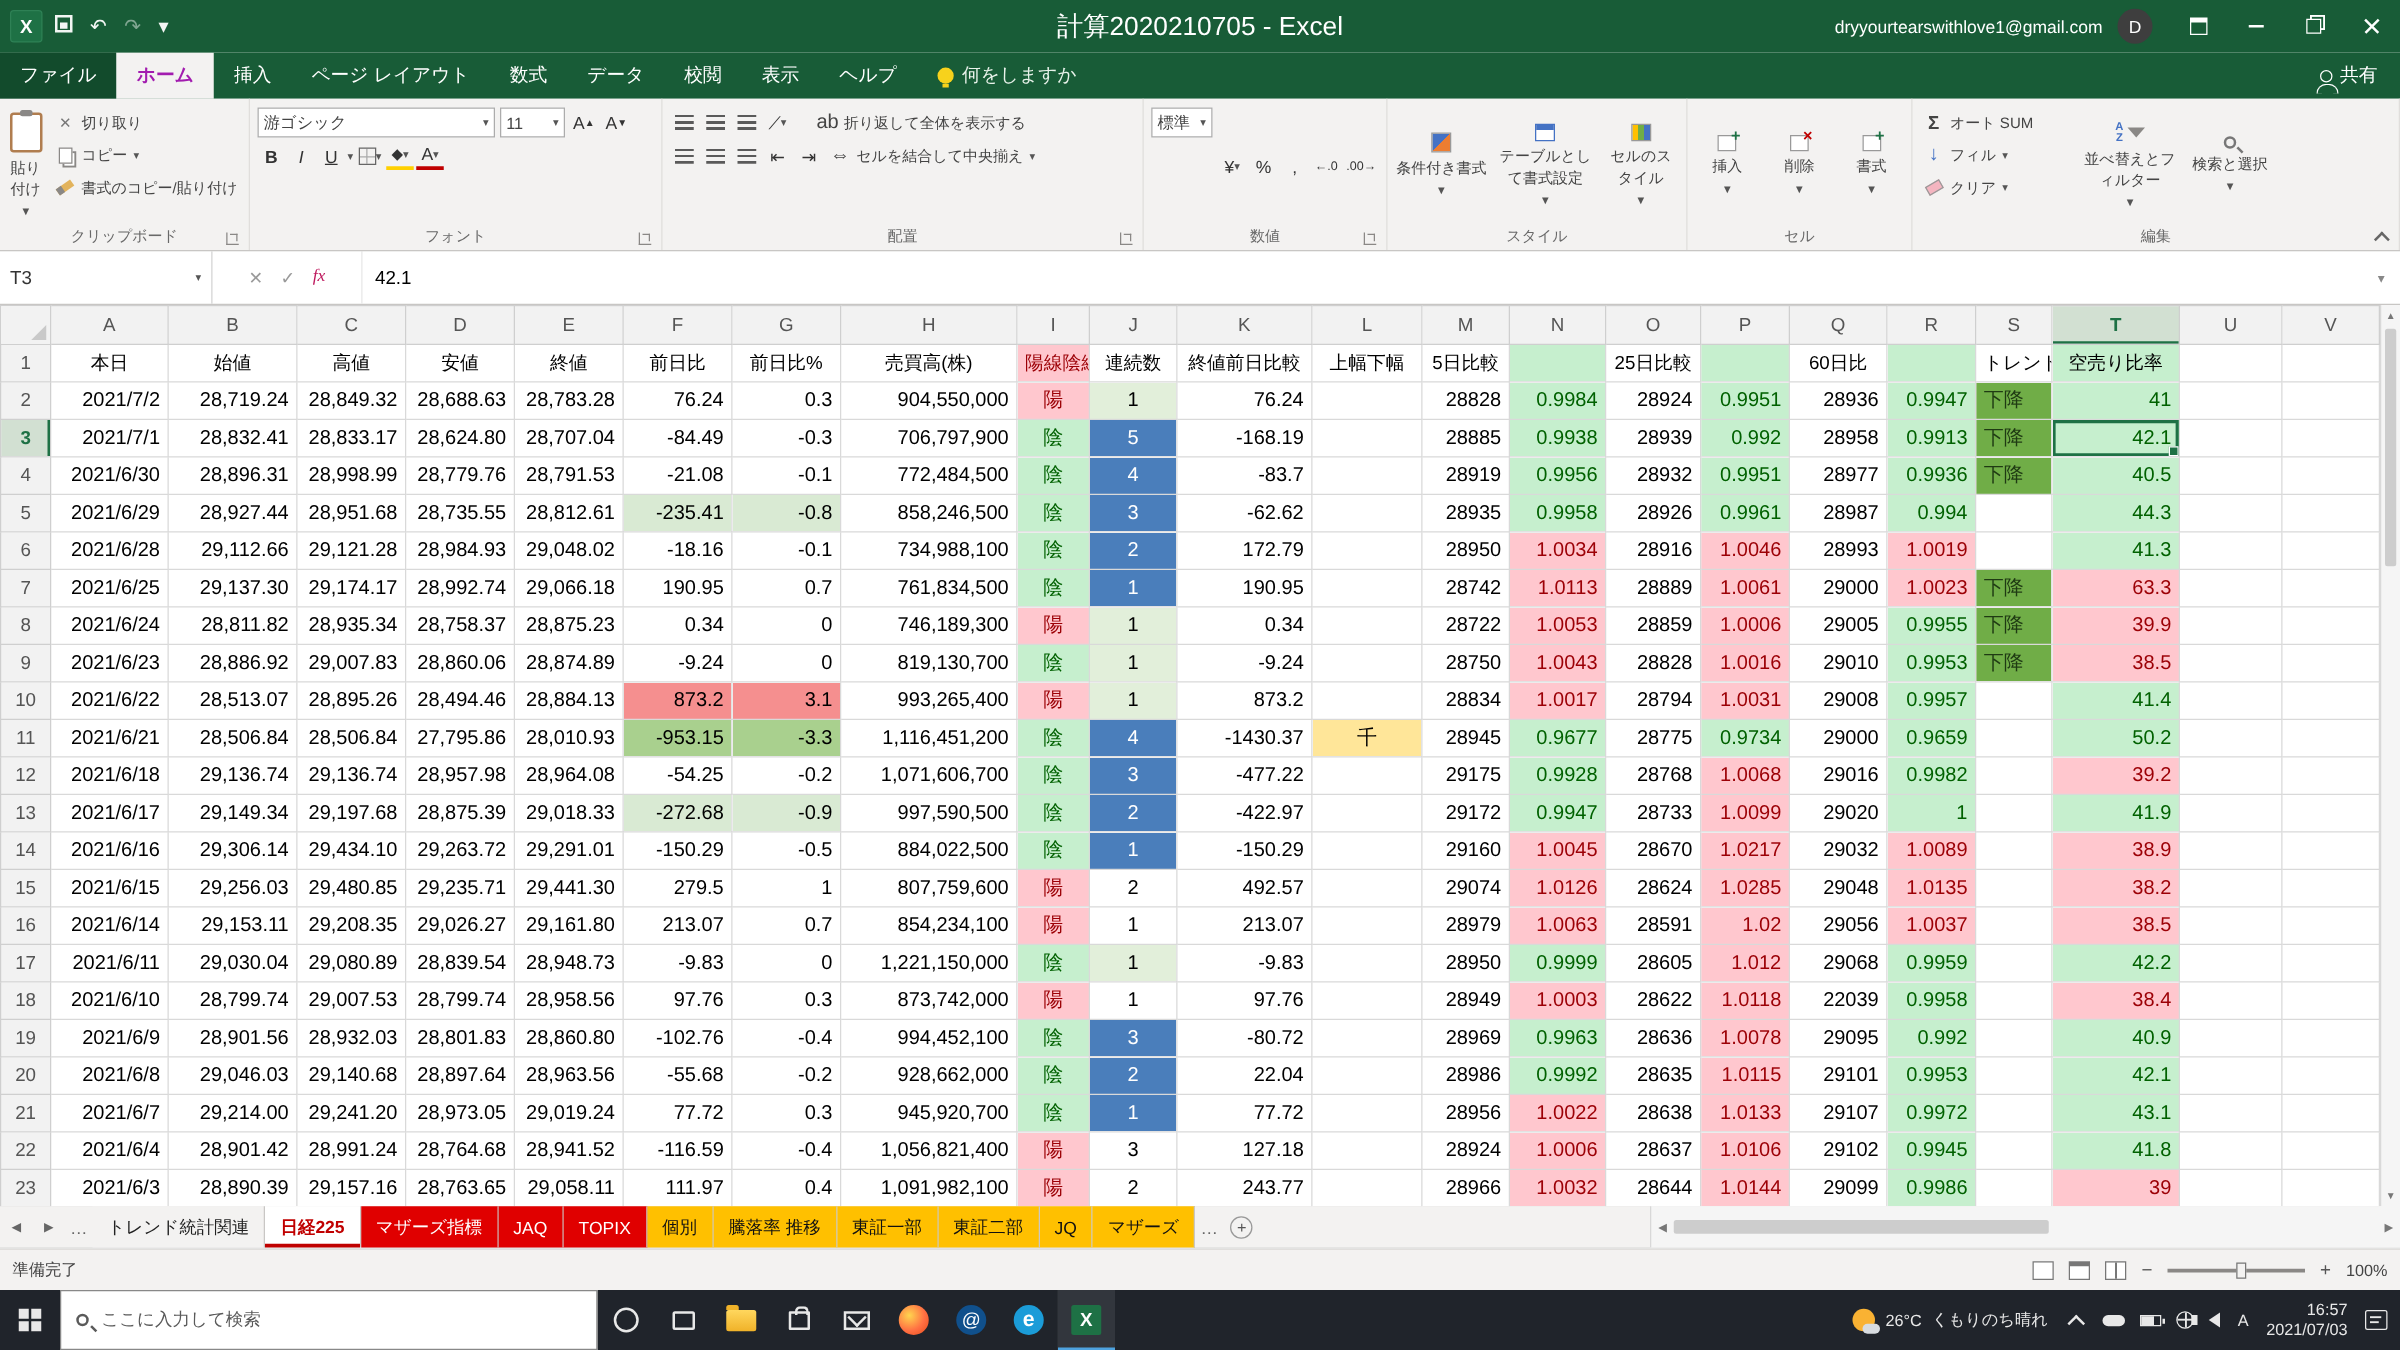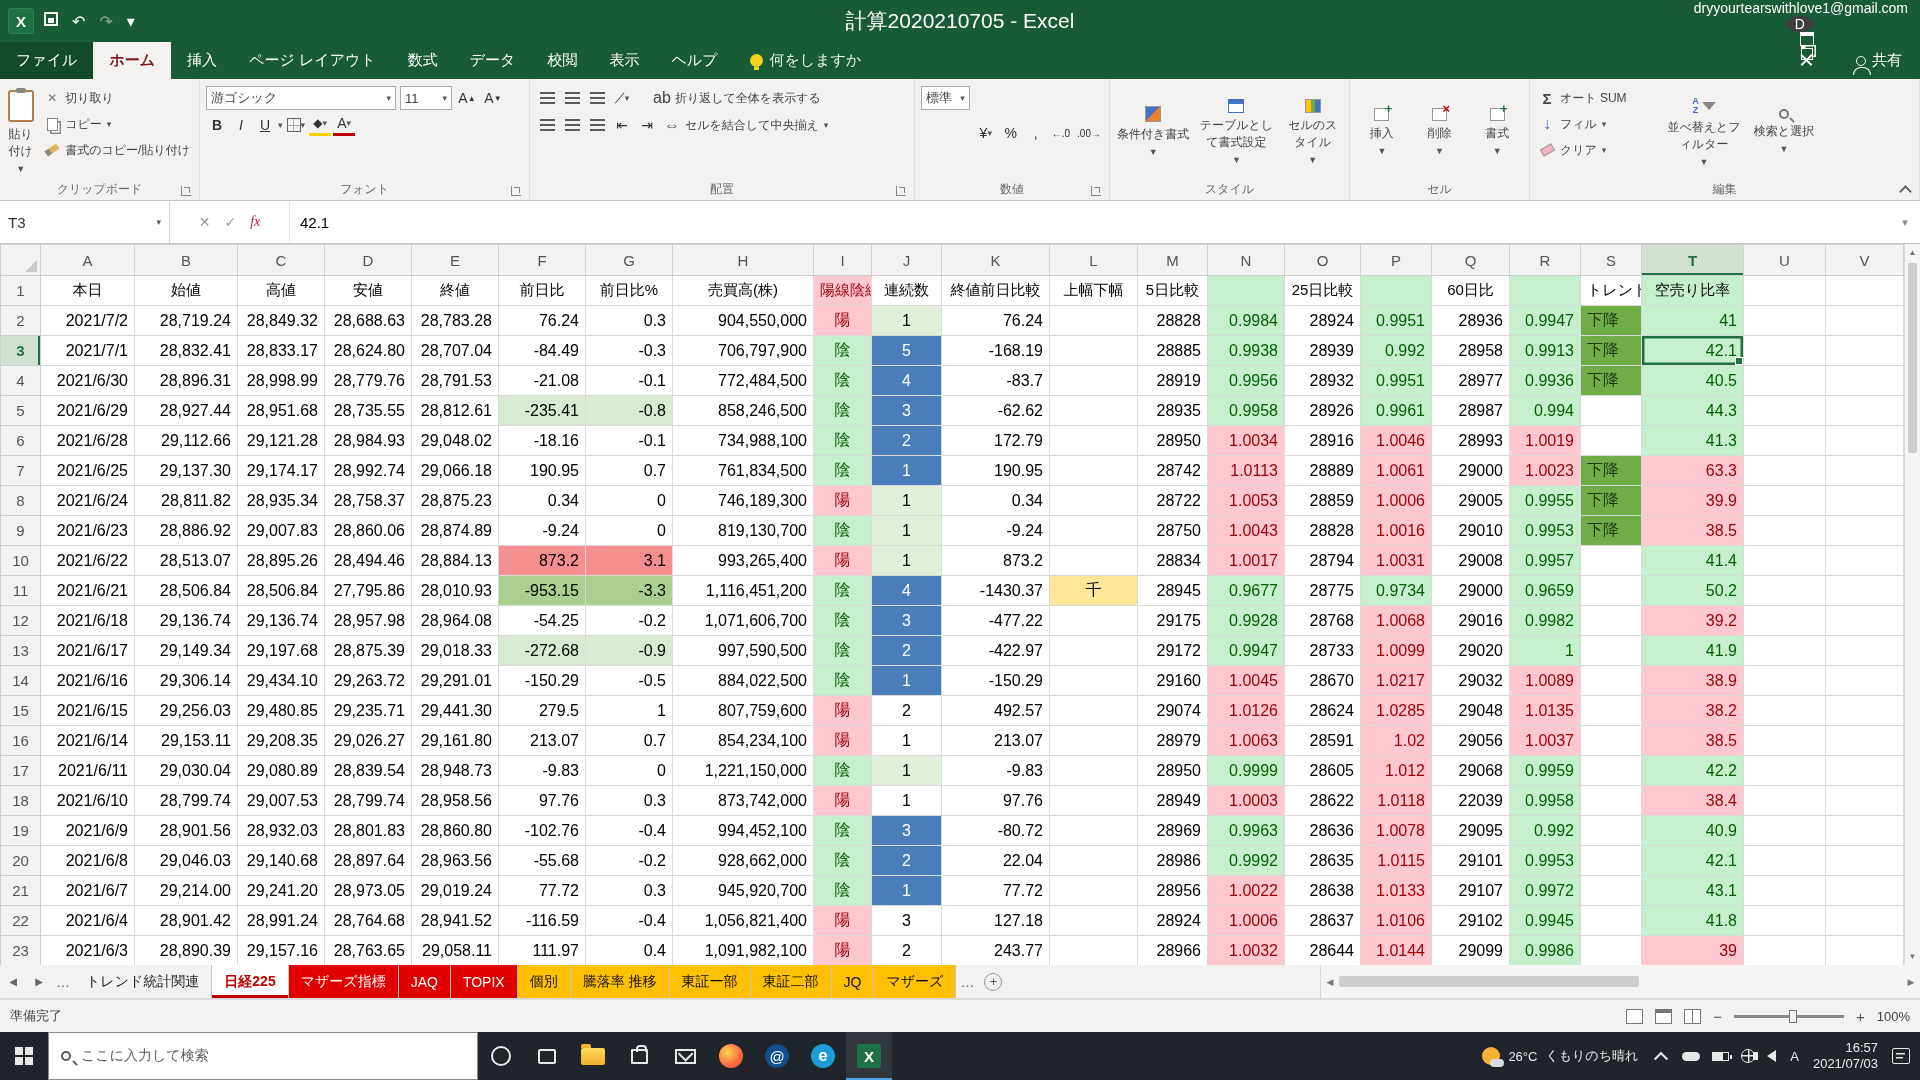--- a/index.html
+++ b/index.html
@@ -9,35 +9,35 @@
   
   .titlebar { height:42px; background:#185C37; color:#fff; display:flex; align-items:center; position:relative; }
   .tb-left { display:flex; align-items:center; gap:10px; padding-left:8px; }
   .excel-logo { width:26px; height:26px; background:#1E7145; border-radius:3px; color:#fff; font-weight:bold; font-size:15px; display:flex; align-items:center; justify-content:center; border:1px solid #2E8155;}
   .qat { display:flex; align-items:center; gap:14px; font-size:16px; color:#fff; }
   .qat-btn { cursor:default; opacity:.95; }
   .qat-btn.dim { opacity:.45; }
   .ico-save { width:14px; height:14px; border:2px solid #fff; position:relative; display:inline-block; }
   .ico-save::after { content:""; position:absolute; left:2px; top:4px; width:6px; height:5px; background:#fff; }
   .tb-title { position:absolute; left:0; right:0; text-align:center; font-size:21px; pointer-events:none; }
-  .tb-right { margin-left:auto; display:flex; align-items:center; height:100%;flex-direction:column; }
+  .tb-right { margin-left:auto; display:flex; align-items:center; height:100%; }
   .tb-email { font-size:14px; margin-right:12px; }
   .tb-avatar { width:28px; height:28px; border-radius:50%; background:#3E3E3E; color:#fff; font-size:14px; display:flex; align-items:center; justify-content:center; margin-right:14px; }
   .winbtn { width:46px; height:42px; display:flex; align-items:center; justify-content:center; position:relative; }
   .wb-min::after { content:""; width:12px; height:2px; background:#fff; }
   .wb-restore::after { content:""; width:10px; height:10px; border:1.5px solid #fff; box-shadow:3px -3px 0 -1.5px #185C37, 3px -3px 0 0 #fff; }
   .wb-close::before,.wb-close::after { content:""; position:absolute; width:15px; height:1.6px; background:#fff; }
   .wb-close::before { transform:rotate(45deg); } .wb-close::after { transform:rotate(-45deg); }
   .wb-ribbonopts::after { content:""; width:12px; height:9px; border:1.5px solid #fff; border-top-width:4px; }
 
   
   .tabrow { height:37px; background:#185C37; display:flex; align-items:stretch; color:#fff; font-size:15px;text-align:center; }
   .rtab { padding:0 16px; display:flex; align-items:center; }
   .rtab.file { background:#124B2C; }
-  .rtab.active { background:#F3F2F1; color:#7f1d1d; font-weight:bold; }
+  .rtab.active { background:#F3F2F1; color:#a21caf; font-weight:bold; }
   .tellme { display:flex; align-items:center; gap:7px; padding:0 16px; color:#E8F2EA; }
   .bulb { width:13px; height:13px; border-radius:50%; background:#F7D21C; position:relative; }
   .bulb::after { content:""; position:absolute; left:4px; bottom:-3px; width:5px; height:3px; background:#F7D21C; }
   .share { margin-left:auto; display:flex; align-items:center; gap:6px; padding:0 18px; }
   .person { width:10px; height:10px; border-radius:50%; border:1.5px solid #fff; position:relative; }
   .person::after { content:""; position:absolute; left:-4px; top:10px; width:16px; height:7px; border:1.5px solid #fff; border-radius:8px 8px 0 0; border-bottom:none; }
 
   
   .ribbon { height:122px; background:#F3F2F1; border-bottom:1px solid #C8C6C4; display:flex; position:relative; color:#444; }
   .rgroup { display:flex; flex-direction:column; border-right:1px solid #E0DEDC; padding:4px 6px 0 6px; position:relative; }

